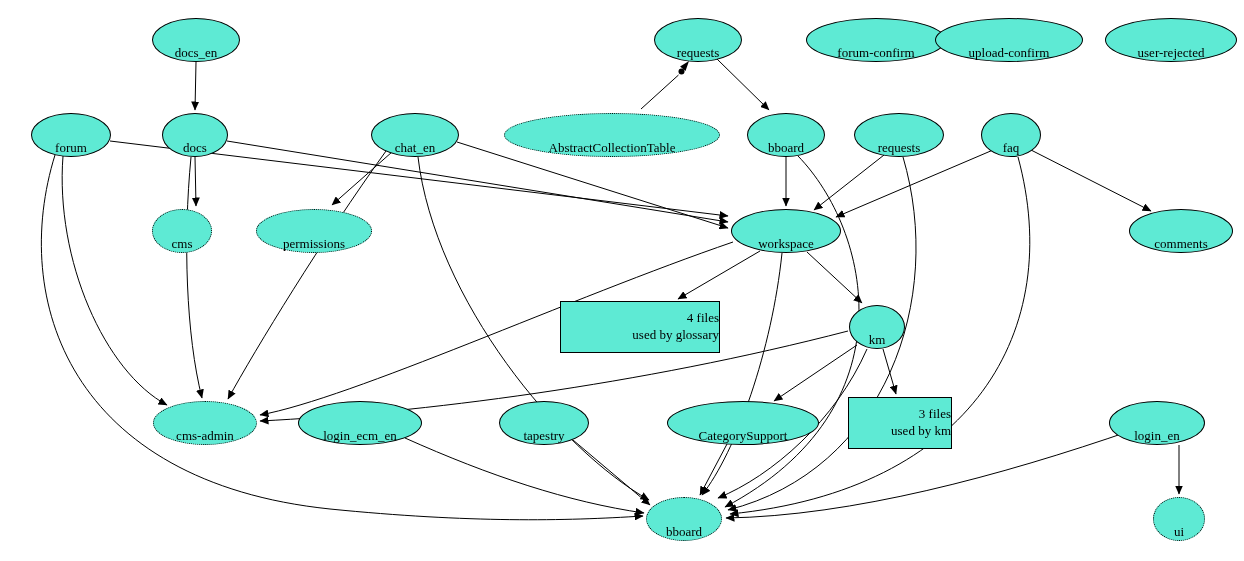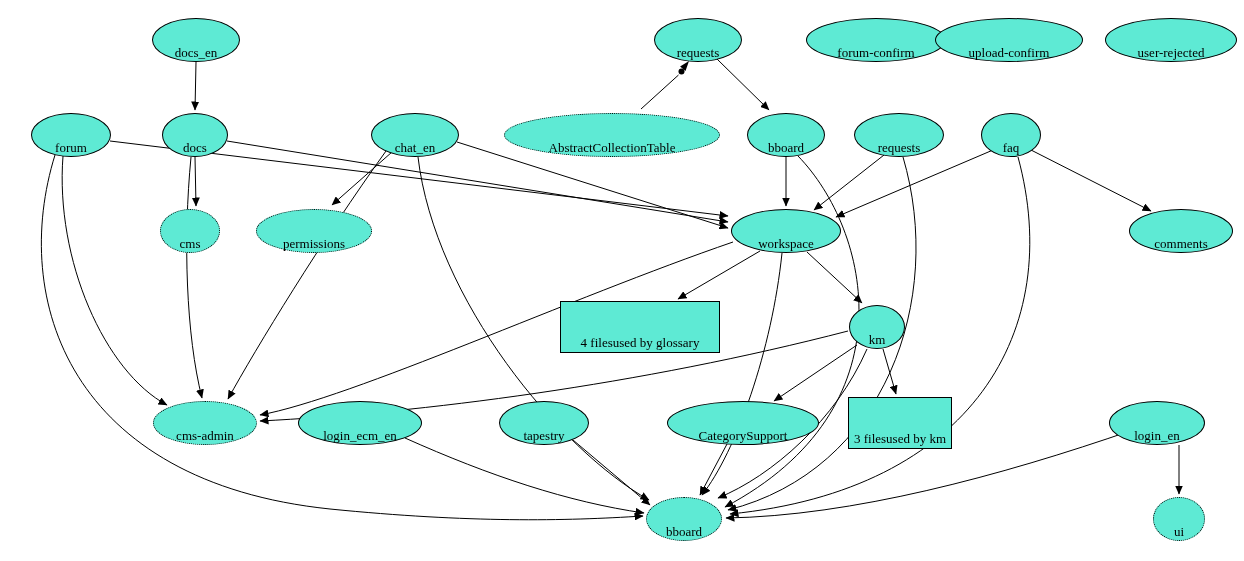--- a/index.html
+++ b/index.html
@@ -31,20 +31,21 @@
     background: #5eead4;
     font-size: 13px;
     color: #000000;
     white-space: nowrap;
     box-sizing: border-box;
     z-index: 2;
   }
   .node.dotted { border: 1.5px dotted #000000; }
   .node.box {
     border-radius: 0;
+    flex-direction: column;
     line-height: 1.3;
     text-align: center;
   }
   .node span { display: block; }
 </style>
 </head>
 <body>
 
 <div class="canvas">
 
@@ -127,21 +128,21 @@
   <div class="node" style="left:747px;top:113px;width:78px;height:44px">
       <span>bboard</span>
     </div>
   <div class="node" style="left:854px;top:113px;width:90px;height:44px">
       <span>requests</span>
     </div>
   <div class="node" style="left:981px;top:113px;width:60px;height:44px">
       <span>faq</span>
     </div>
 
-  <div class="node dotted" style="left:160px;top:209px;width:60px;height:44px">
+  <div class="node dotted" style="left:152px;top:209px;width:60px;height:44px">
       <span>cms</span>
     </div>
   <div class="node dotted" style="left:256px;top:209px;width:116px;height:44px">
       <span>permissions</span>
     </div>
   <div class="node" style="left:731px;top:209px;width:110px;height:44px">
       <span>workspace</span>
     </div>
   <div class="node" style="left:1129px;top:209px;width:104px;height:44px">
       <span>comments</span>

